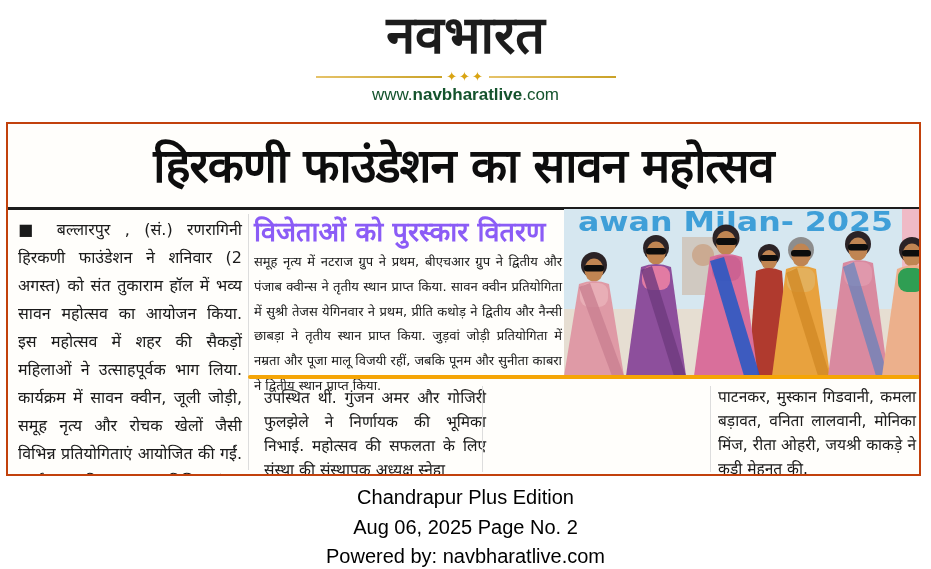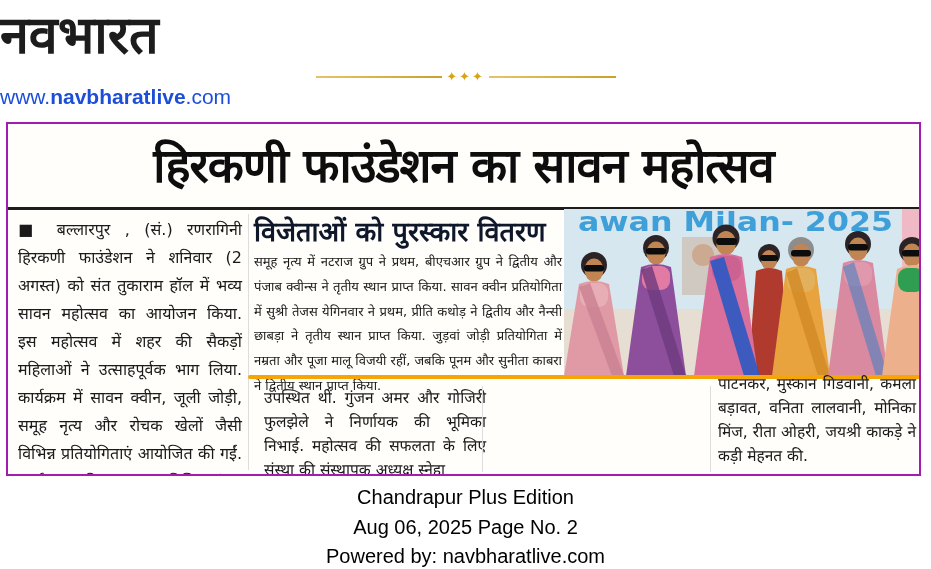--- a/index.html
+++ b/index.html
@@ -1,44 +1,44 @@
 <!DOCTYPE html>
 <html><head>
 <meta charset="utf-8">
 <style>
   html,body{margin:0;padding:0;background:#ffffff;width:931px;height:569px;overflow:hidden;}
   body{position:relative;font-family:"DejaVu Sans",sans-serif;color:#111;}
 
   
-  .masthead{position:absolute;top:2px;left:0;width:100%;text-align:left;}
+  .masthead{position:absolute;top:2px;left:0;width:100%;text-align:center;}
   .logo{font-size:52px;font-weight:bold;color:#1c1c1c;letter-spacing:0px;line-height:66px;font-family:"DejaVu Sans",sans-serif;}
   .gold-divider{width:300px;margin:2px auto 0 auto;display:flex;align-items:center;height:14px;}
   .gold-divider .line{flex:1;height:2px;background:linear-gradient(90deg,#e6c36a,#caa227);}
   .gold-divider .spark{color:#d9a413;font-size:13px;letter-spacing:2px;padding:0 4px;line-height:12px;}
-  .site-url{font-size:21px;color:#1d4ed8;margin-top:1px;font-family:"Liberation Sans","DejaVu Sans",sans-serif;}
+  .site-url{font-size:17px;color:#14532d;margin-top:1px;font-family:"Liberation Sans","DejaVu Sans",sans-serif;}
   .site-url .b{font-weight:bold;}
 
   
-  .clipping{position:absolute;left:6px;top:122px;width:915px;height:354px;border:2px solid #a21caf;background:#fffefb;box-sizing:border-box;overflow:hidden;}
+  .clipping{position:absolute;left:6px;top:122px;width:915px;height:354px;border:2px solid #c2410c;background:#fffefb;box-sizing:border-box;overflow:hidden;}
   .headline{position:absolute;top:2px;left:0;width:100%;text-align:center;font-size:47px;font-weight:bold;color:#0d0d0d;white-space:nowrap;letter-spacing:-1px;line-height:80px;}
   .headline-rule{position:absolute;top:83px;left:0;width:100%;height:3px;background:#1d1d1d;}
 
   .newscol{position:absolute;text-align:justify;color:#1a1a1a;}
   .col-left{left:10px;top:92px;width:224px;font-size:16px;line-height:28px;}
   .vrule{position:absolute;width:1px;background:#ddd;}
   .vr1{left:240px;top:90px;height:256px;}
   .vr2{left:474px;top:262px;height:86px;}
   .vr3{left:702px;top:262px;height:86px;}
 
-  .subheadline{position:absolute;left:246px;top:88px;width:310px;font-size:27px;font-weight:bold;color:#0f172a;white-space:nowrap;}
+  .subheadline{position:absolute;left:246px;top:88px;width:310px;font-size:27px;font-weight:bold;color:#8b5cf6;white-space:nowrap;}
   .col-mid{left:246px;top:126px;width:308px;font-size:13px;line-height:24.8px;}
 
   .col-a{left:256px;top:262px;width:222px;font-size:15.5px;line-height:24px;}
   .col-b{left:482px;top:262px;width:216px;font-size:15.5px;line-height:24px;}
-  .col-c{left:710px;top:248px;width:198px;font-size:15.5px;line-height:24px;}
+  .col-c{left:710px;top:261px;width:198px;font-size:15.5px;line-height:24px;}
 
   .yellow-divider{position:absolute;left:240px;top:251px;width:672px;height:4px;background:#f5a506;border-radius:2px;}
 
   
   .photo{position:absolute;left:556px;top:85px;width:357px;height:167px;overflow:hidden;background:#86efac;}
   .photo svg{display:block;}
 
   
   .page-footer{position:absolute;top:483px;left:0;width:100%;text-align:center;font-family:"Liberation Sans","DejaVu Sans",sans-serif;font-size:20px;color:#000;line-height:29.5px;}
 </style>

